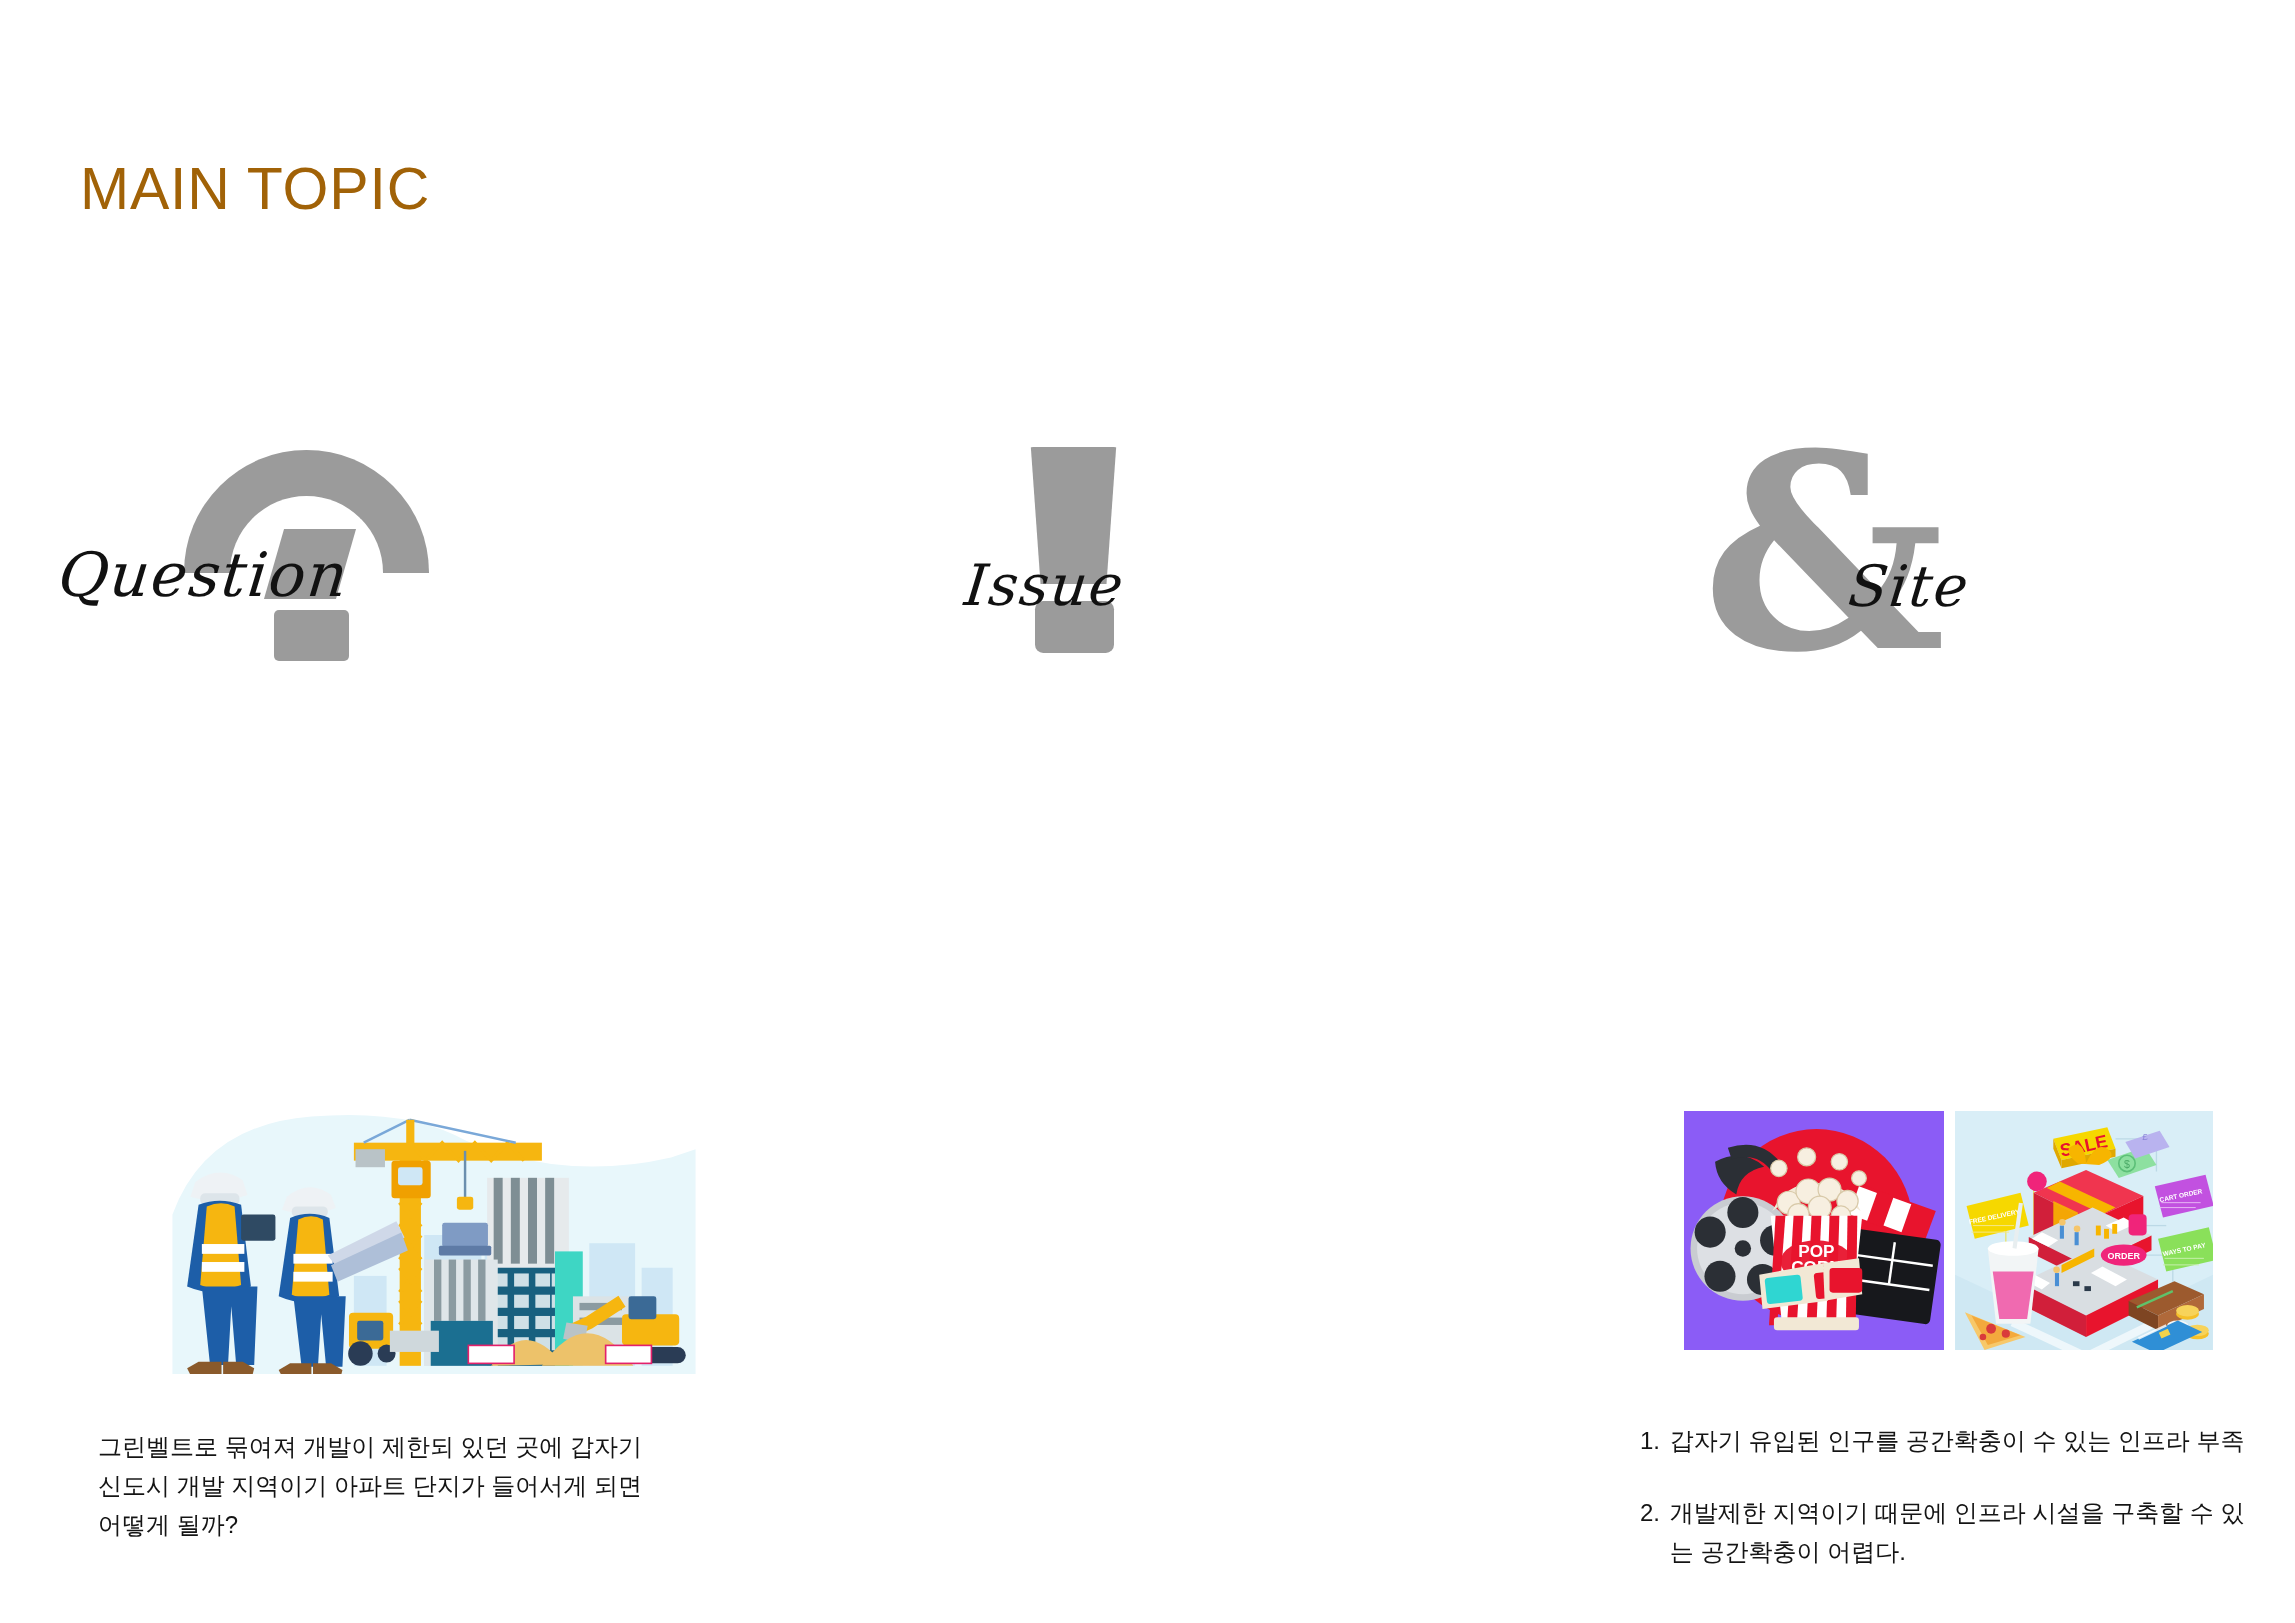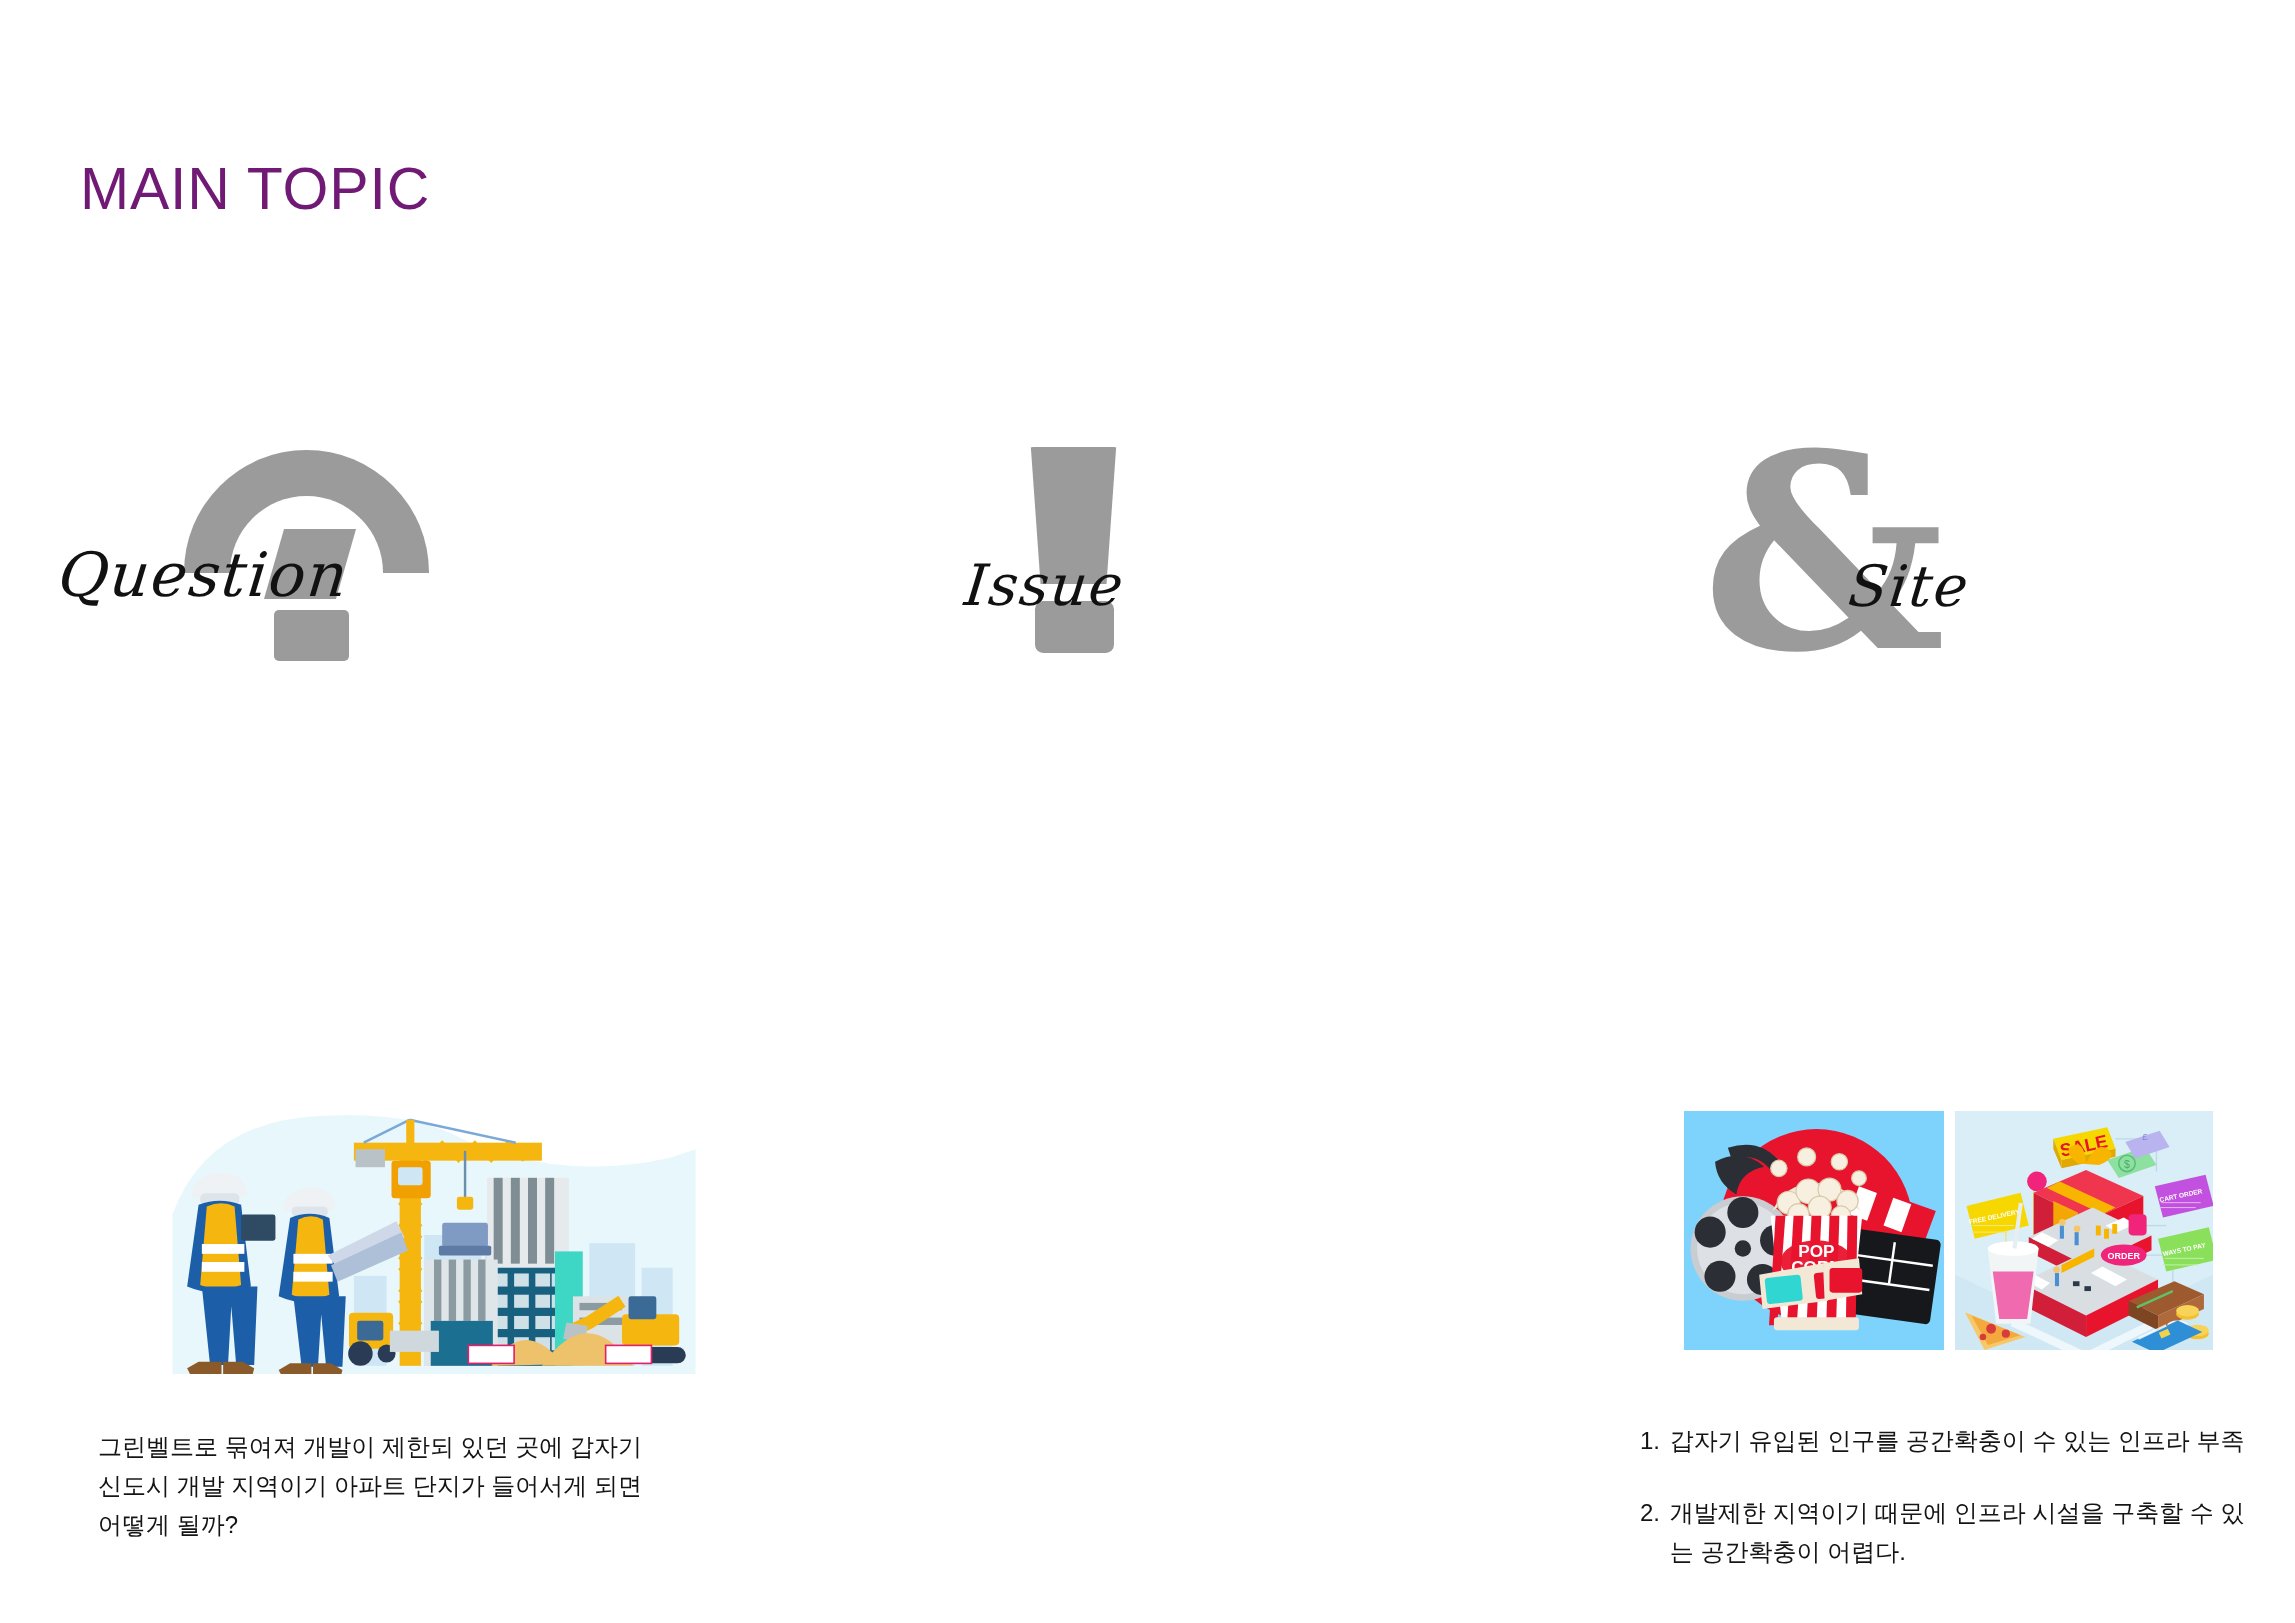--- a/index.html
+++ b/index.html
@@ -1,21 +1,21 @@
 <!DOCTYPE html>
 <html style="font-size:13px"><head>
 <meta charset="utf-8">
 <style>
   html,body{margin:0;padding:0;background:#ffffff;}
   body{width:2295px;height:1623px;position:relative;overflow:hidden;
        font-family:"Liberation Sans","DejaVu Sans",sans-serif;color:#1a1a1a;}
 
   
   #page-title{position:absolute;left:80px;top:160px;font-size:59px;
-              letter-spacing:0.8px;color:#701a75;font-weight:400;line-height:1;}
+              letter-spacing:0.8px;color:#a16207;font-weight:400;line-height:1;}
 
   
   .col{position:absolute;top:442px;}
   #col-question{left:49px;width:646px;}
   #col-issue{left:818px;width:597px;}
   #col-site{left:1579px;width:622px;}
 
   
   .badge{position:relative;height:213px;}
   .script{position:absolute;color:#111;font-family:"DejaVu Serif",serif;
@@ -43,21 +43,21 @@
   #script-issue{left:147px;top:110px;font-size:57px;}
 
   
   #amp{position:absolute;left:123px;top:-24.5px;font-size:270px;color:#9b9b9b;
        font-family:"DejaVu Serif",serif;font-weight:700;line-height:1;}
   #script-site{left:270px;top:111px;font-size:57px;}
 
   
   .art{position:absolute;overflow:hidden;}
   #art-construction{left:115px;top:650px;width:540px;height:282px;background:#ffffff;}
-  #art-cinema{left:866px;top:669px;width:260px;height:239px;background:#7dd3fc;}
+  #art-cinema{left:866px;top:669px;width:260px;height:239px;background:#8b5cf6;}
   #art-shopping{left:1137px;top:669px;width:258px;height:239px;background:#d9eef7;}
 
   
   .caption{position:absolute;font-size:24px;line-height:1.62;color:#141414;}
   #caption-question{left:49px;top:986px;width:646px;text-align:left;}
   #caption-issue{left:822px;top:980px;width:605px;text-align:left;}
   #caption-issue .item{display:flex;gap:9.8px;margin-bottom:33px;}
   #caption-issue .num{flex:0 0 auto;}
   .caption p{margin:0;}
 </style>

